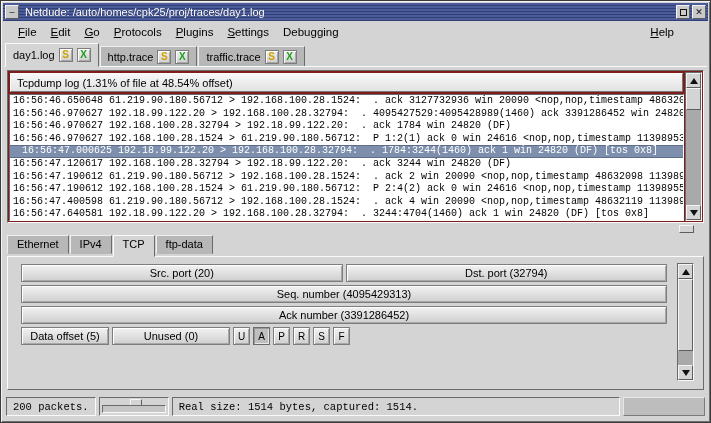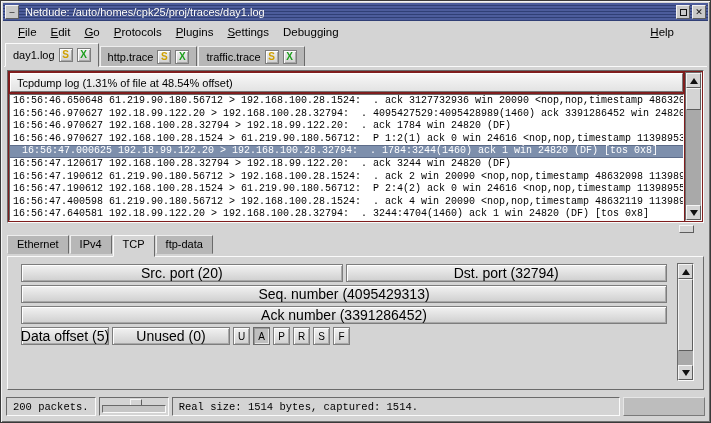--- a/index.html
+++ b/index.html
@@ -7,21 +7,21 @@
   :root{
     --titlebar-blue:#4c5c9b; --titlebar-stripe:#303f75; --selection:#7d8fac;
     --checksum-error:#e56a6a; --save-icon:#cfa000; --closex-icon:#1d9e1d;
   }
   .window{position:relative;width:711px;height:423px;background:#d4d4d4;
     border:1px solid #3a3a3a;box-shadow:inset 1px 1px 0 #f4f4f4,inset -1px -1px 0 #707070;
     overflow:hidden;}
   .inner{position:absolute;left:2px;top:2px;right:2px;bottom:2px;}
   .btn{background:linear-gradient(#f2f2f2,#cfcfcf);border:1px solid #7d7d7d;
     box-shadow:inset 1px 1px 0 #ffffff,inset -1px -1px 0 #a8a8a8;
-    display:flex;align-items:center;justify-content:center;font-size:14px;color:#000;}
+    display:flex;align-items:center;justify-content:center;font-size:11px;color:#000;}
 
   
   .titlebar{position:absolute;left:0;top:0;right:0;height:18px;display:flex;align-items:center;
     background:repeating-linear-gradient(to bottom,var(--titlebar-blue) 0px,var(--titlebar-blue) 2px,var(--titlebar-stripe) 2px,var(--titlebar-stripe) 3px);
     padding:0 2px;}
   .tb-btn{width:14px;height:14px;background:#c9c9c9;border:1px solid;border-color:#f2f2f2 #5e5e5e #5e5e5e #f2f2f2;
     display:flex;align-items:center;justify-content:center;font-size:9px;line-height:1;color:#111;flex:0 0 auto;}
   .tb-title{flex:1;color:#fff;font-size:11px;padding-left:6px;white-space:nowrap;overflow:hidden;
     text-shadow:0 0 1px rgba(0,0,0,.4);}
   .maxglyph{width:7px;height:7px;border:1px solid #111;}

